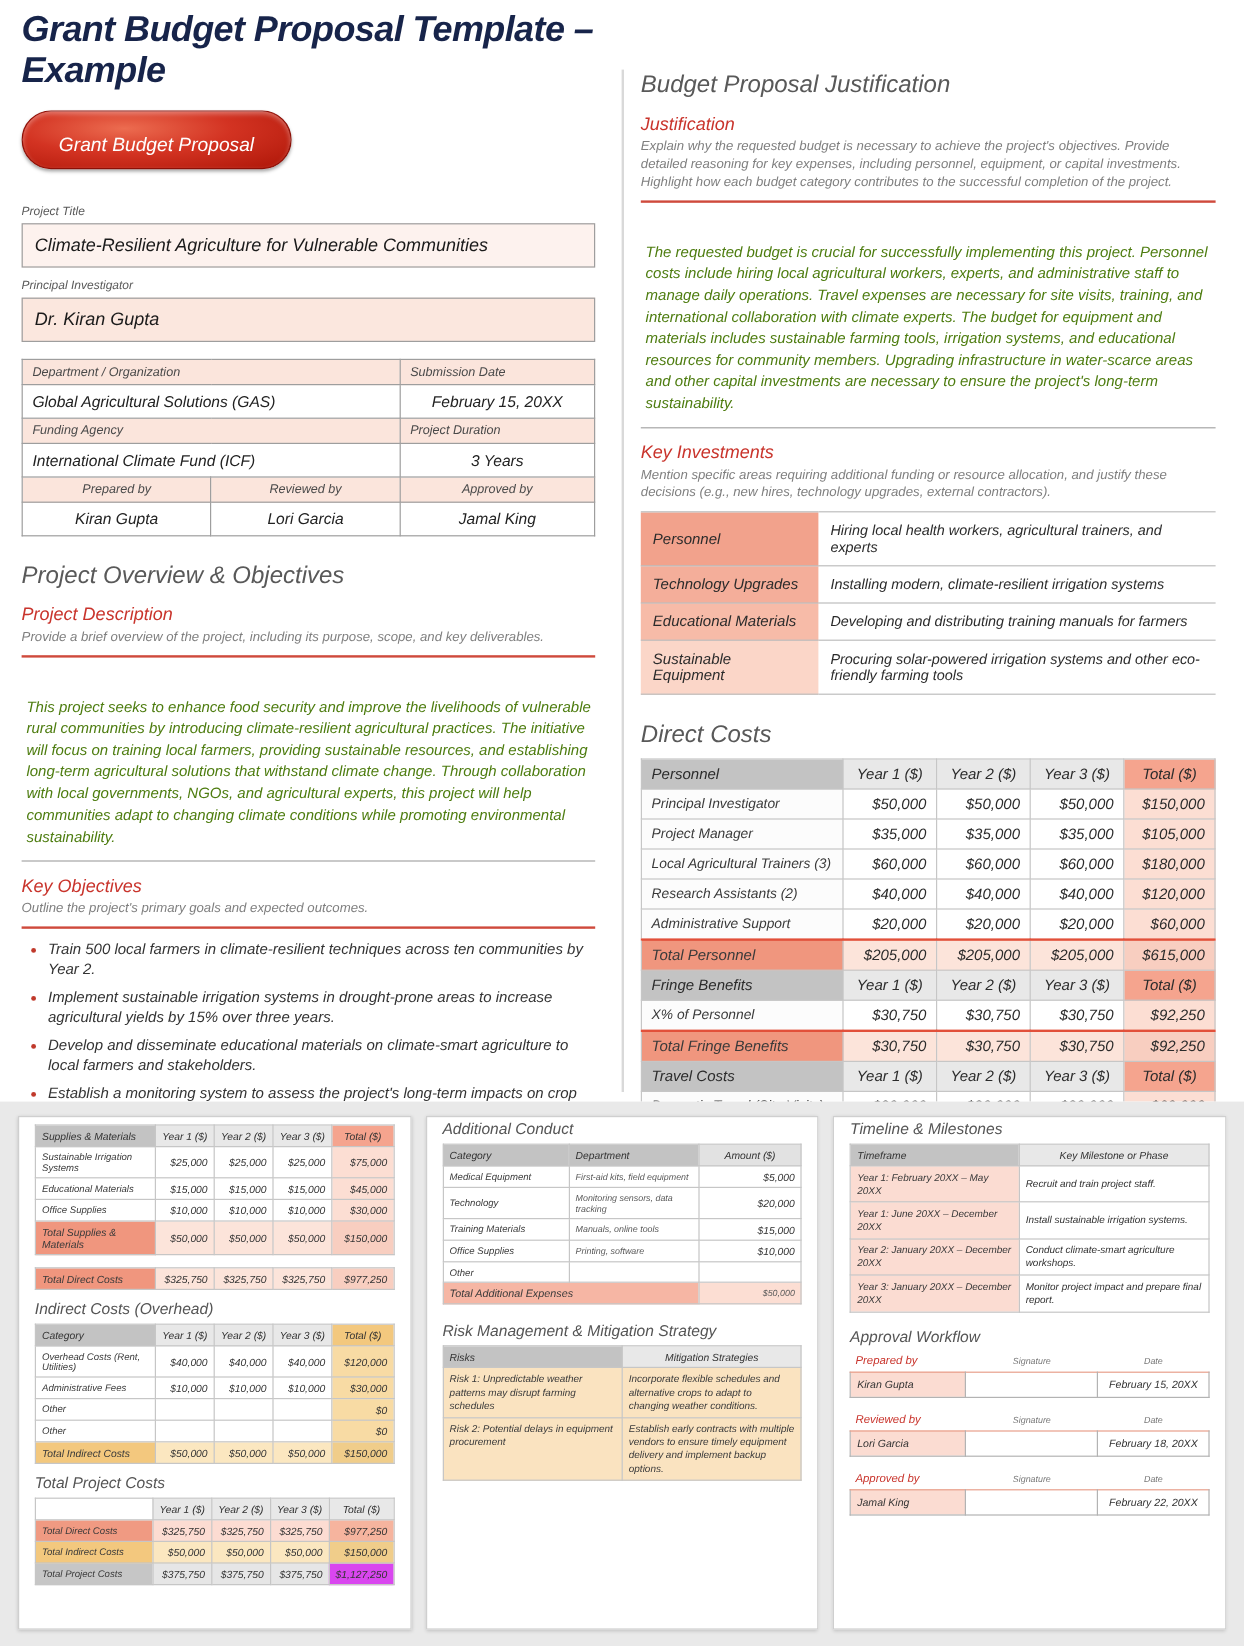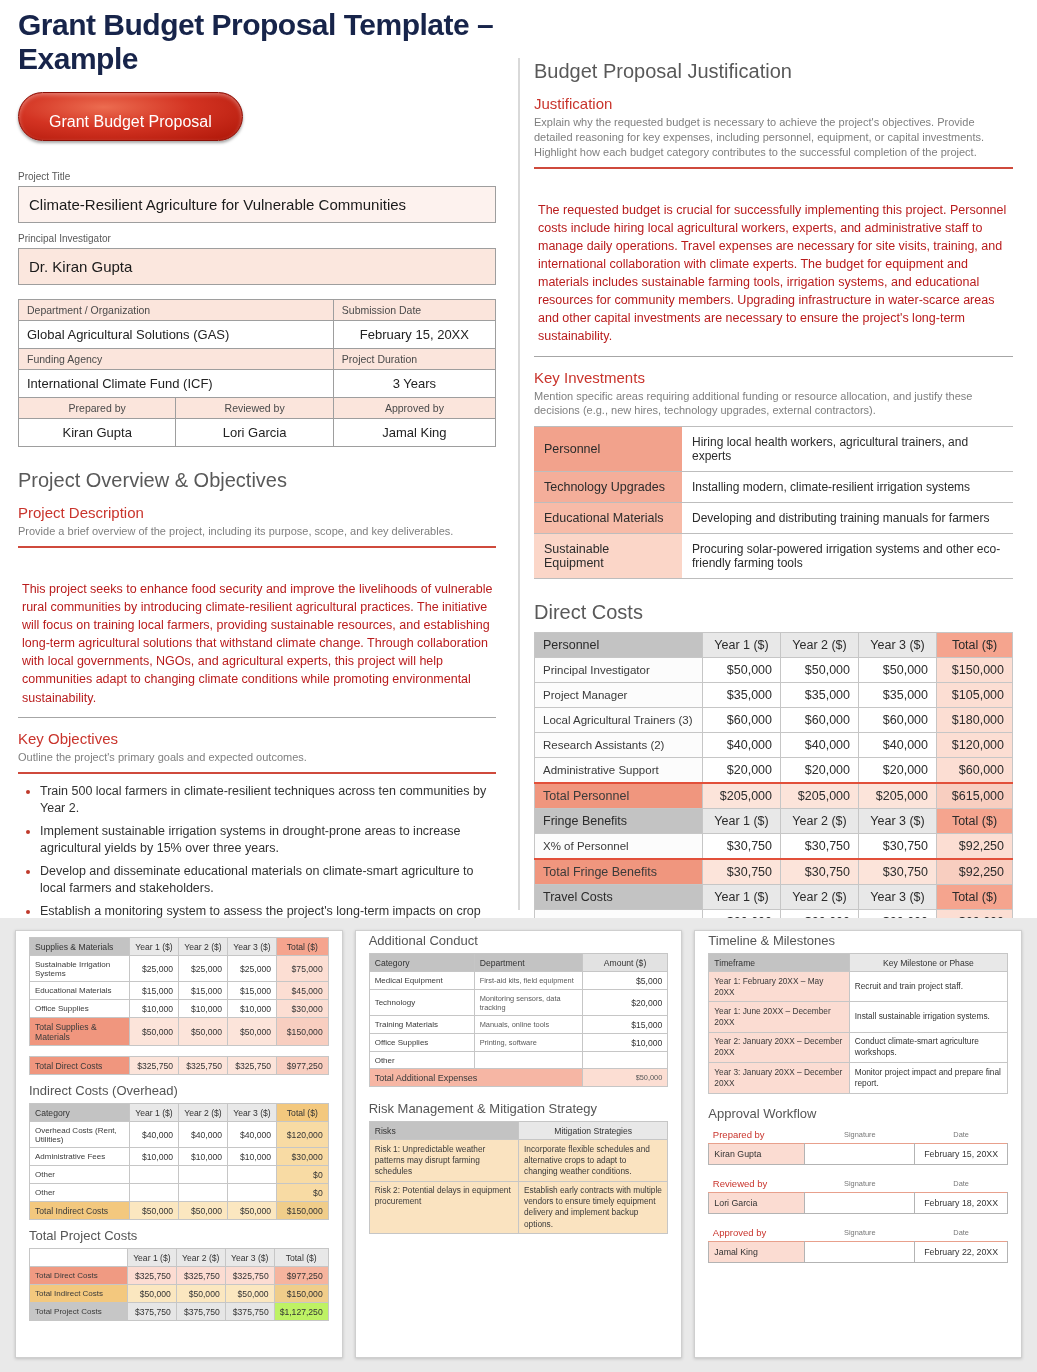--- a/index.html
+++ b/index.html
@@ -1,17 +1,17 @@
 <!DOCTYPE html>
 <html><head>
 <meta charset="utf-8">
 <style>
   * { margin:0; padding:0; box-sizing:border-box; }
   body { font-family:"Liberation Sans", sans-serif; background:#fff; }
-  .page { width:1037px; height:1372px; position:relative; background:#fff; overflow:hidden; }
+  .page { width:1037px; height:1372px; position:relative; background:#fff; overflow:hidden;font-style:italic; }
 
   
   .top { display:flex; height:918px; overflow:hidden; position:relative; }
   .divider { position:absolute; left:518px; top:58px; bottom:8px; width:2px; background:#d9d9d9; }
   .col-left  { width:518px; padding:8px 22px 0 18px; }
   .col-right { flex:1; padding:60px 24px 0 16px; }
 
   .doc-title { font-size:30px; font-weight:700; color:#17244a; letter-spacing:-0.5px; margin-bottom:16px; }
   .pill { display:inline-block; color:#fff; font-size:16px; padding:20px 30px 9px 30px; border-radius:26px;
           background:radial-gradient(ellipse at 38% 30%, #ec6c50 0%, #d33322 45%, #ad1507 100%);
@@ -25,21 +25,21 @@
   .info-tbl th, .info-tbl td { border:1px solid #9e9e9e; font-weight:400; }
   .info-tbl th { background:#fbe5dc; font-size:10.5px; color:#4a4a4a; text-align:left; padding:4px 8px; }
   .info-tbl td { font-size:13px; color:#222; padding:6px 8px; }
   .info-tbl .ctr th, .info-tbl .ctr td { text-align:center; }
 
   .section-h { font-size:20px; font-weight:400; color:#595959; margin-top:22px; margin-bottom:6px; }
   .red-h { font-size:15px; color:#c9342c; margin-top:12px; margin-bottom:3px; }
   .hint { font-size:11px; color:#7f7f7f; line-height:1.35; }
   .rule-red  { border:none; border-top:2px solid #cf4a3c; margin:7px 0 9px 0; }
   .rule-grey { border:none; border-top:1px solid #a6a6a6; margin:10px 0 2px 0; }
-  .body-text { font-size:12.5px; color:#b91c1c; line-height:1.45; padding-left:4px;margin-top:32px; }
+  .body-text { font-size:12.5px; color:#4d7c0f; line-height:1.45; padding-left:4px;margin-top:32px; }
   ul.obj { margin:4px 0 6px 22px; }
   ul.obj li { font-size:12.5px; color:#333; line-height:1.4; margin-bottom:5px; }
   ul.obj li::marker { color:#c0392b; }
 
   
   .ki { width:100%; border-collapse:collapse; margin-top:8px; }
   .ki td { border-top:1px solid #bdbdbd; border-bottom:1px solid #bdbdbd; padding:8px 10px; font-size:12px; color:#2b2b2b; }
   .ki td:first-child { width:148px; font-size:12.5px; }
   .ki tr:nth-child(1) td:first-child { background:#f2a28c; }
   .ki tr:nth-child(2) td:first-child { background:#f4ae9a; }
@@ -93,21 +93,21 @@
   .tp .hrow th { background:#e8e8e8; text-align:center; }
   .tp .hrow th:first-child { background:#fff; }
   .tp tbody tr:nth-child(1) td { background:#fcdcd2; }
   .tp tbody tr:nth-child(1) td:first-child { background:#f09a82; }
   .tp tbody tr:nth-child(1) td:last-child  { background:#f6b49e; }
   .tp tbody tr:nth-child(2) td { background:#fbe7c0; }
   .tp tbody tr:nth-child(2) td:first-child { background:#f3c87e; }
   .tp tbody tr:nth-child(2) td:last-child  { background:#f0cd8a; }
   .tp tbody tr:nth-child(3) td { background:#e6e6e6; }
   .tp tbody tr:nth-child(3) td:first-child { background:#c6c6c6; }
-  .tp tbody tr:nth-child(3) td:last-child  { background:#bef264; }
+  .tp tbody tr:nth-child(3) td:last-child  { background:#d946ef; }
 
   .addl th { font-weight:400; }
   .addl .hrow th:nth-child(1), .addl .hrow th:nth-child(2) { background:#c3c3c3; text-align:left; }
   .addl .hrow th:nth-child(3) { background:#e2e2e2; text-align:center; }
   .addl td:nth-child(2) { text-align:left; font-size:7.4px; color:#5a5a5a; }
   .addl td:nth-child(3) { text-align:right; }
   .addl .trow td:first-child { background:#f6b6a4; font-size:9px; }
   .addl .trow td:last-child  { background:#fcded3; }
 
   .risk th { background:#f3c87e; text-align:left; font-weight:400; }

